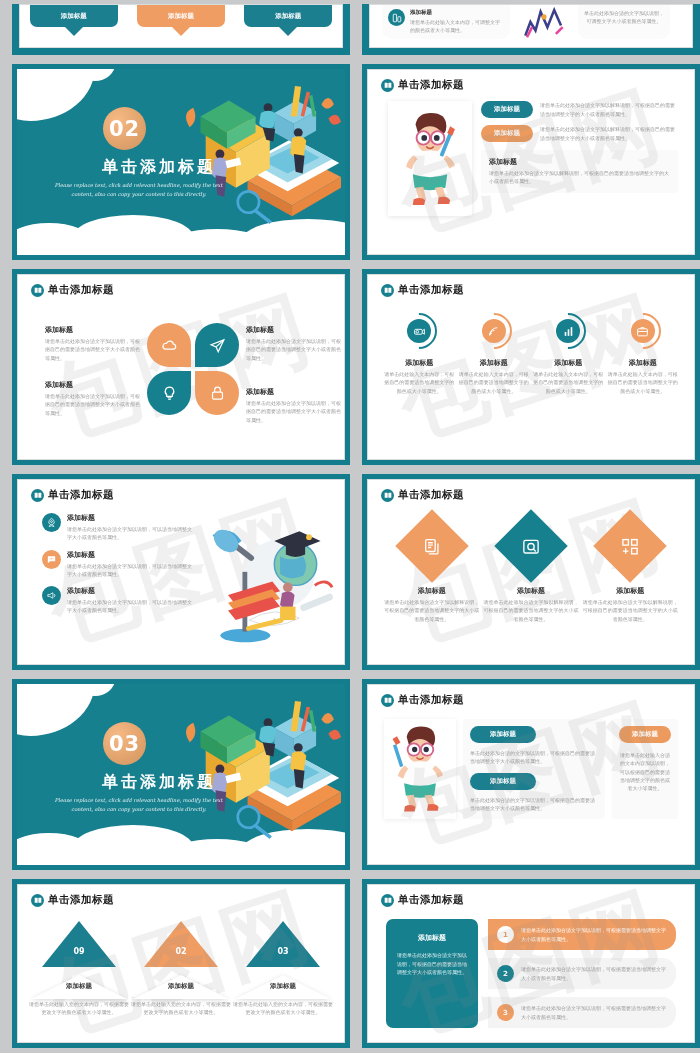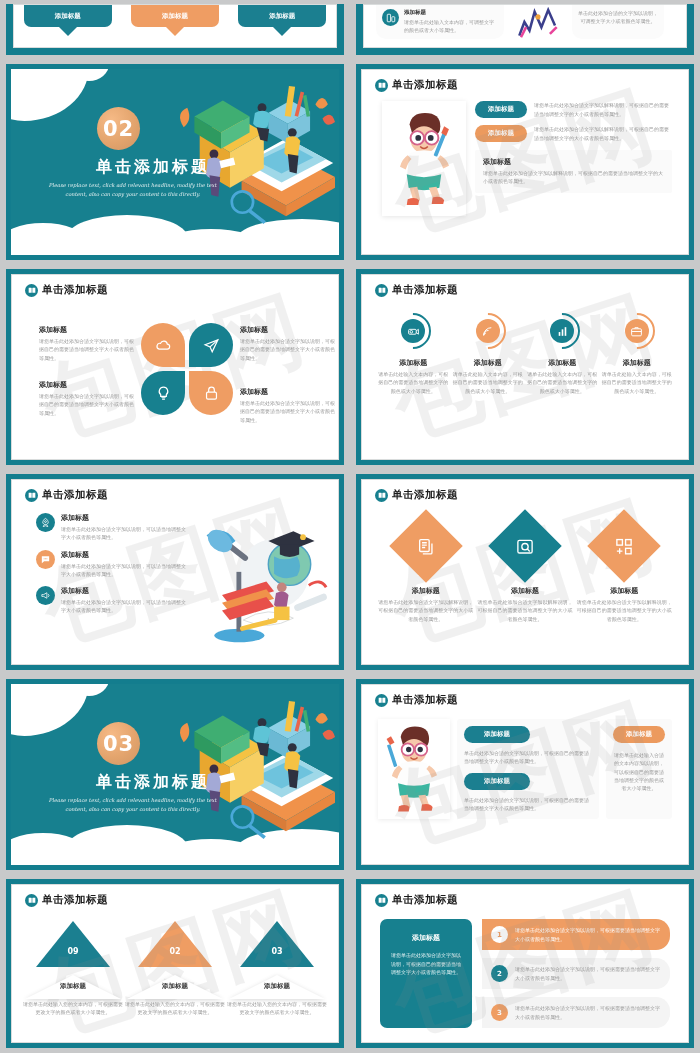--- a/index.html
+++ b/index.html
@@ -6,20 +6,21 @@
   html,body{
     width:700px; height:1053px; background:#c8c9ca;
     font-family:"DejaVu Sans","Liberation Sans",sans-serif;
     overflow:hidden;
   }
   .grid{
     width:700px;height:754px;position:relative;
     display:grid;
     grid-template-columns:350px 350px;
     grid-template-rows:60px 205px 205px 205px 200px 178px;
+    padding-left:6px;
   }
   
   .cell{position:relative;padding:4px 6px 5px 6px;overflow:hidden;}
   .slide{
     position:relative;width:100%;height:100%;
     background:#137d8e;border:5px solid #137d8e;overflow:hidden;
   }
   .slide.thick{border-width:7px;}
   .inner{
     position:relative;width:100%;height:100%;background:#ffffff;

